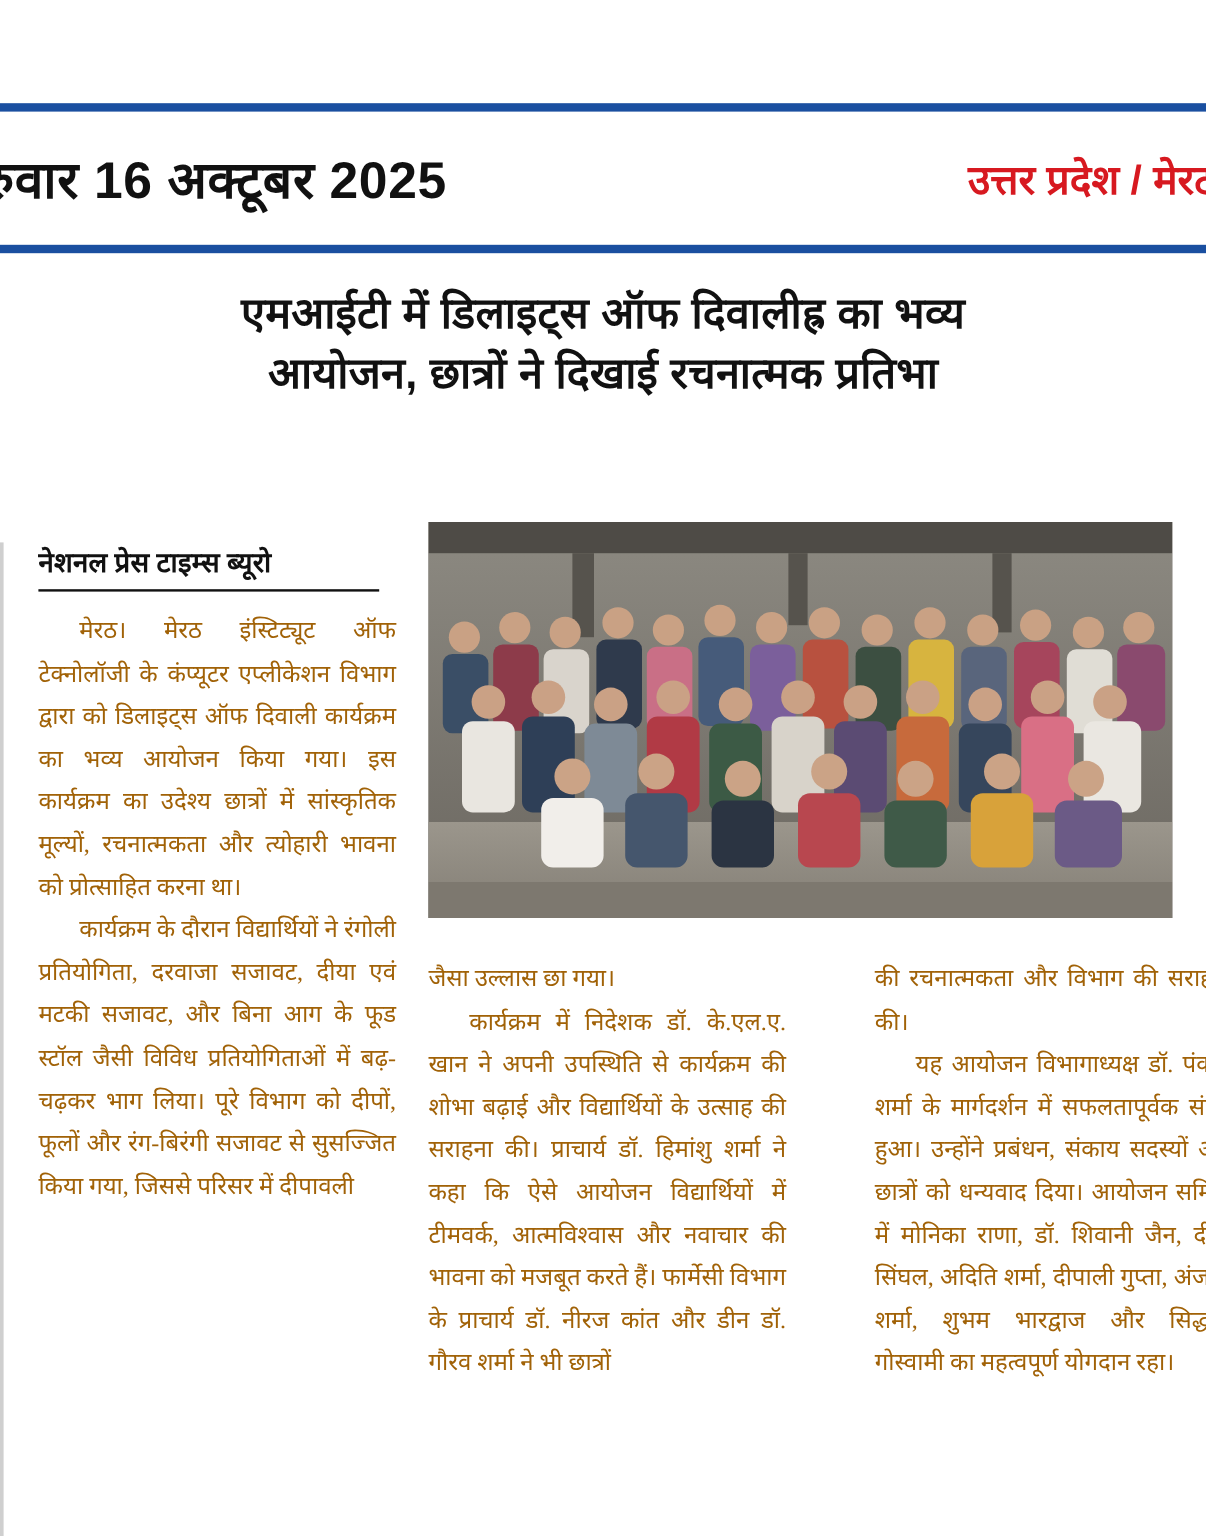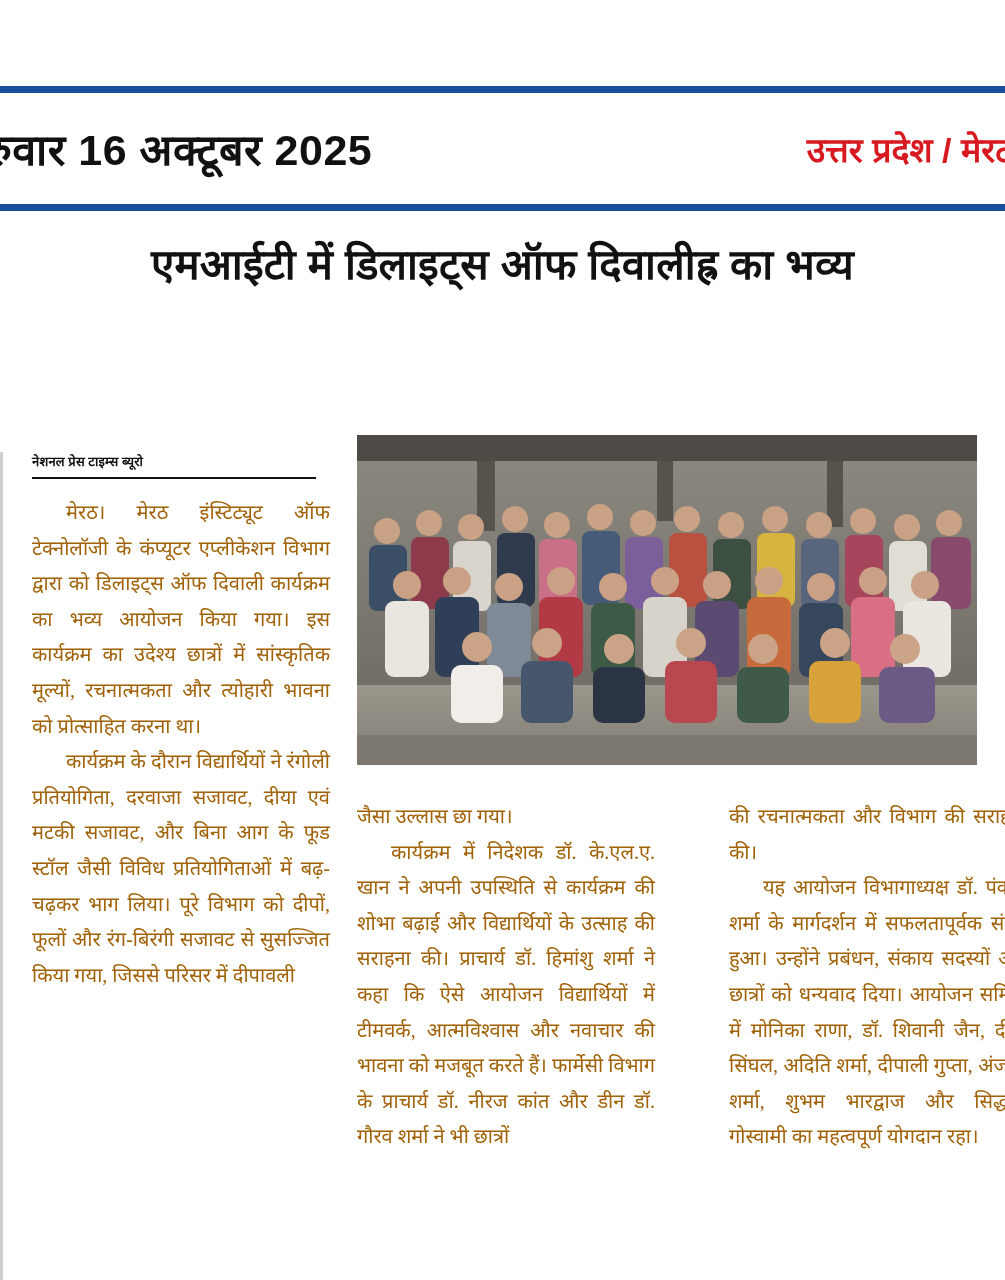--- a/index.html
+++ b/index.html
@@ -64,21 +64,21 @@
 
   
   .headline {
     position: absolute;
     left: 30px;
     top: 236px;
     width: 945px;
     text-align: center;
     font-family: "Liberation Sans", sans-serif;
     font-weight: bold;
-    font-size: 42px;
+    font-size: 36px;
     line-height: 1.38;
     color: #111111;
     letter-spacing: 0.2px;
   }
   .headline .line {
     display: block;
   }
 
   
   .content {
@@ -92,21 +92,21 @@
   .col {
     position: absolute;
     top: 0;
     width: 298px;
   }
   .col1 { left: 0; }
 
   .byline {
     font-family: "Liberation Serif", serif;
     font-weight: bold;
-    font-size: 13px;
+    font-size: 23px;
     color: #111;
     padding-bottom: 7px;
     border-bottom: 2px solid #111;
     width: 284px;
     letter-spacing: 0.2px;
   }
 
   .para {
     font-family: "Liberation Serif", serif;
     font-size: 20px;
@@ -162,20 +162,21 @@
 <div class="rule-top"></div>
 <div class="rule-bottom"></div>
 
 <div class="masthead">
   <div class="masthead-date">रुवार 16 अक्टूबर 2025</div>
   <div class="masthead-section">उत्तर प्रदेश / मेरठ</div>
 </div>
 
 <div class="headline">
   <span class="line">एमआईटी में  डिलाइट्स ऑफ दिवालीह्र का भव्य</span>
+  <span class="line">आयोजन, छात्रों ने दिखाई रचनात्मक प्रतिभा</span>
 </div>
 
 <div class="left-edge-mark"></div>
 
 <div class="content">
 
   <div class="col col1">
     <div class="byline">नेशनल प्रेस टाइम्स ब्यूरो</div>
     <p class="para first indent">मेरठ। मेरठ इंस्टिट्यूट ऑफ टेक्नोलॉजी के कंप्यूटर एप्लीकेशन विभाग द्वारा को डिलाइट्स ऑफ दिवाली कार्यक्रम का भव्य आयोजन किया गया। इस कार्यक्रम का उदेश्य छात्रों में सांस्कृतिक मूल्यों, रचनात्मकता और त्योहारी भावना को प्रोत्साहित करना था।</p>
     <p class="para indent">कार्यक्रम के दौरान विद्यार्थियों ने रंगोली प्रतियोगिता, दरवाजा सजावट, दीया एवं मटकी सजावट, और बिना आग के फूड स्टॉल जैसी विविध प्रतियोगिताओं में बढ़-चढ़कर भाग लिया। पूरे विभाग को दीपों, फूलों और रंग-बिरंगी सजावट से सुसज्जित किया गया, जिससे परिसर में दीपावली</p>

